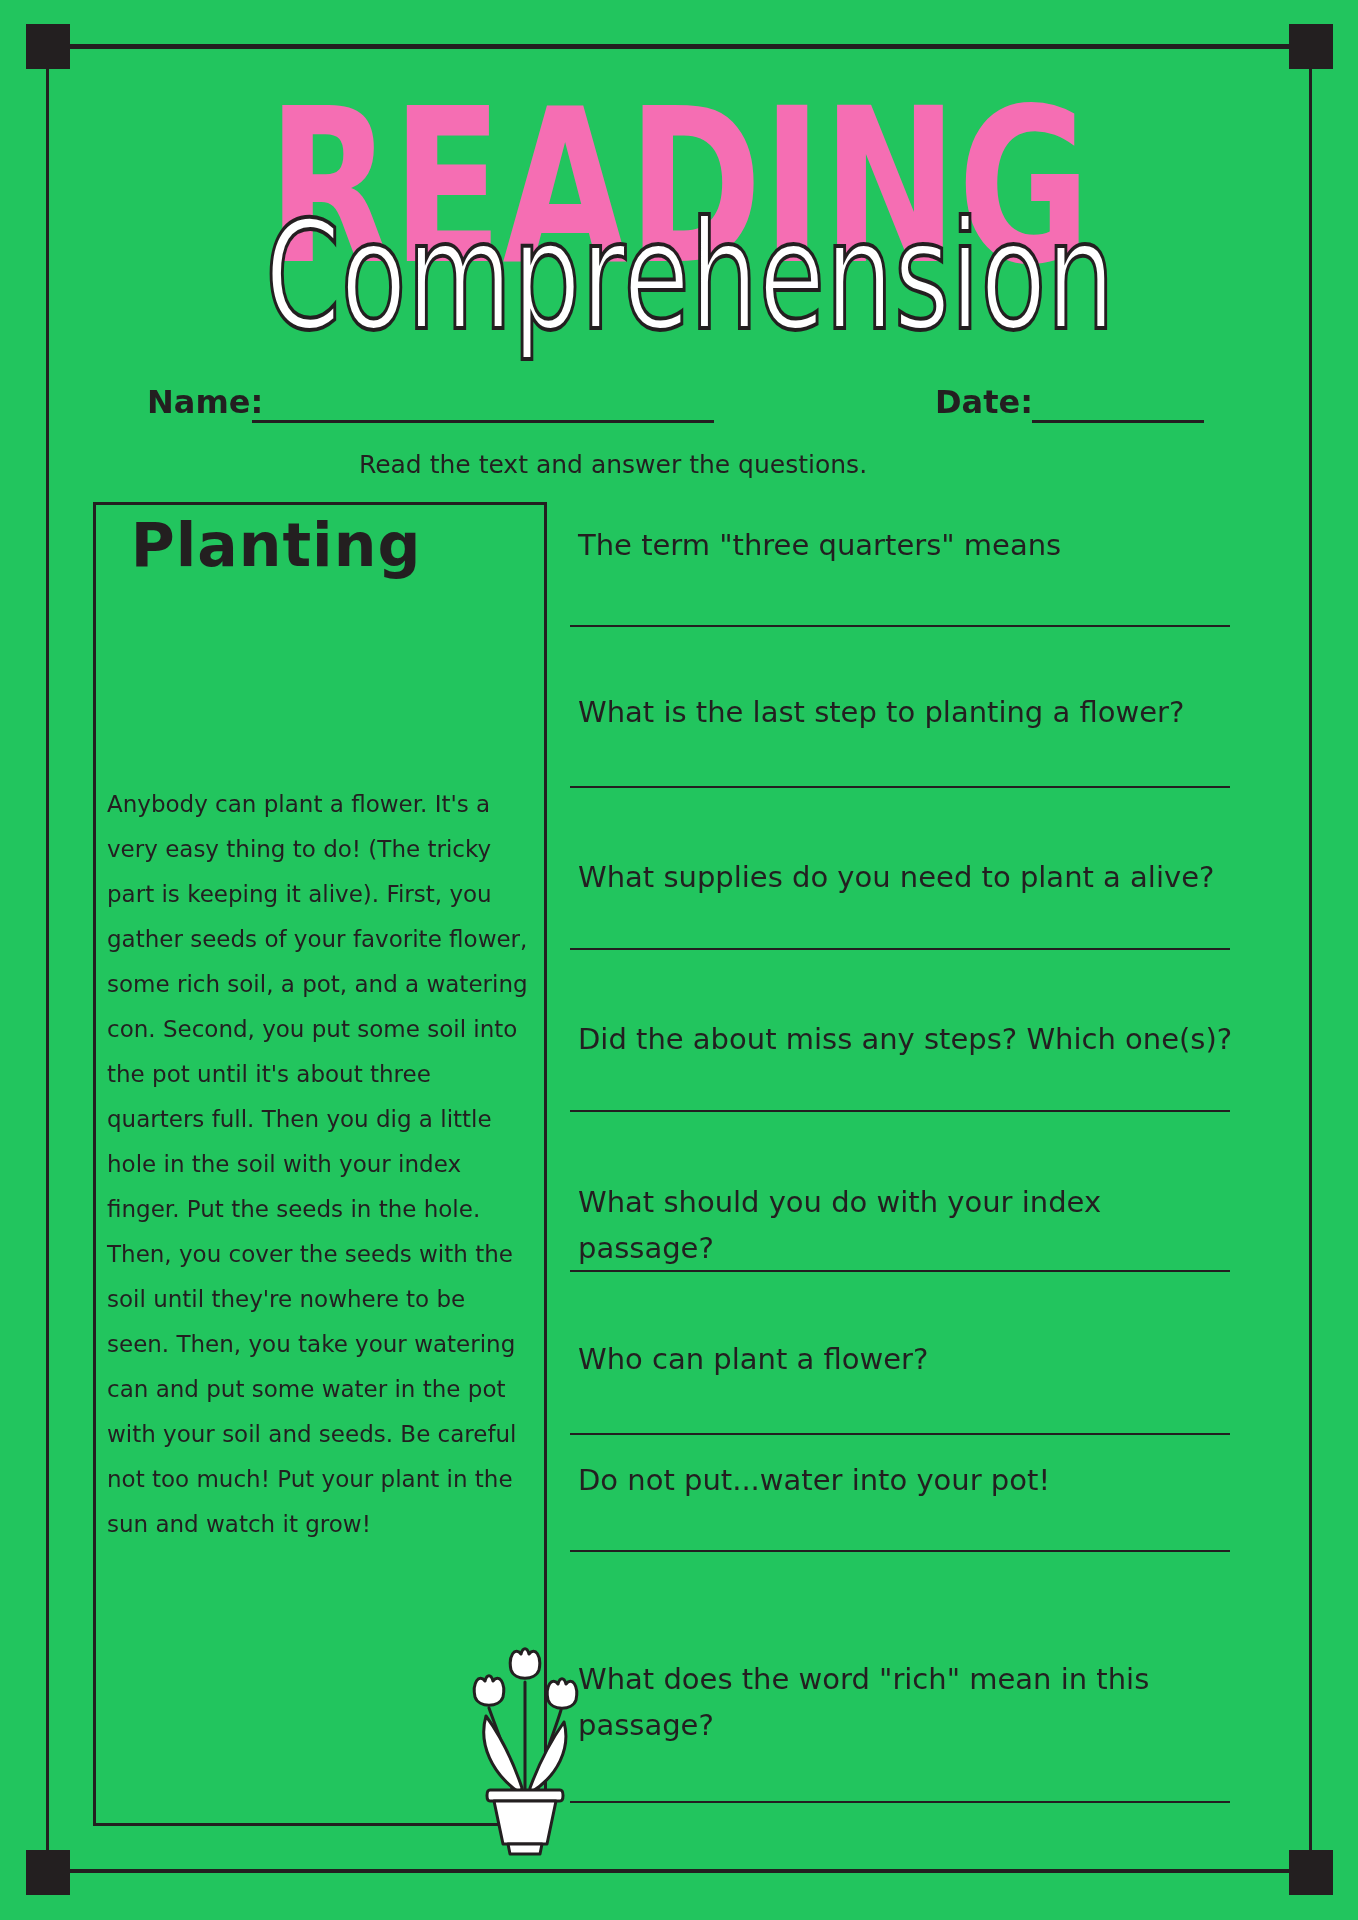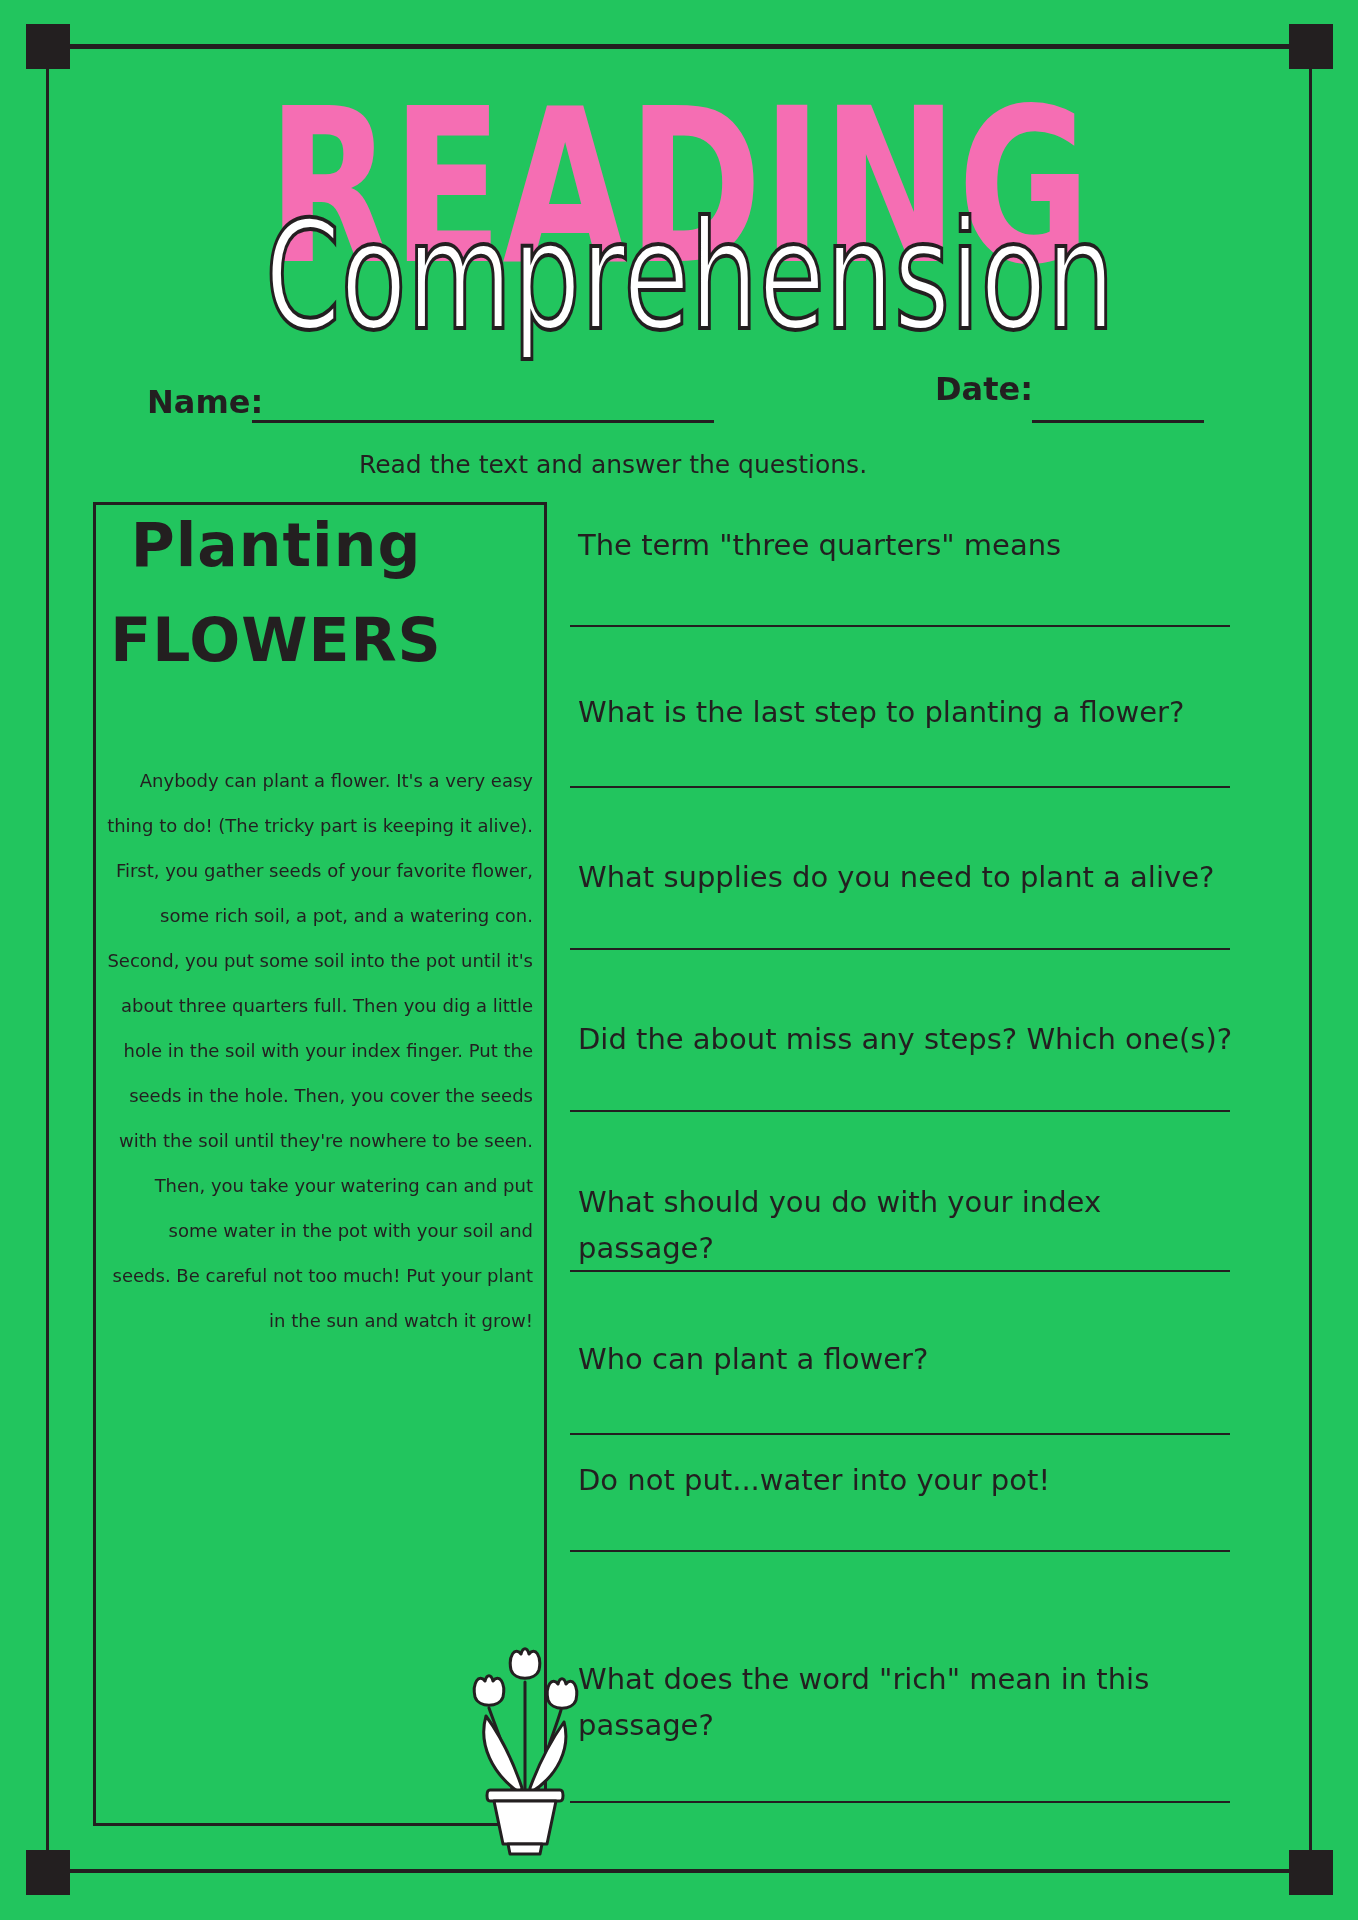--- a/index.html
+++ b/index.html
@@ -11,31 +11,31 @@
   .bl{position:absolute;background:#231f20}
   #bl-top{left:46px;top:44px;width:1266px;height:5px}
   #bl-bottom{left:46px;top:1869px;width:1266px;height:4px}
   #bl-left{left:46px;top:44px;width:3px;height:1829px}
   #bl-right{left:1309px;top:44px;width:3px;height:1829px}
   .title-svg{position:absolute;left:0;top:48px;pointer-events:none}
   .title-top{font-weight:bold;font-size:214px;fill:#F56EB3}
   .title-bottom{font-size:150px;fill:#ffffff;stroke:#231f20;stroke-width:4px}
   .fld-label{position:absolute;font-size:32px;font-weight:bold}
   #name-label{left:147px;top:383px}
-  #date-label{left:935px;top:370px}
+  #date-label{left:935px;top:383px}
   .blank{position:absolute;border-bottom:3px solid #231f20;height:36px}
   #name-blank{left:252px;top:384px;width:462px}
   #date-blank{left:1032px;top:384px;width:172px}
   .instruction{position:absolute;left:46px;top:450px;width:1134px;text-align:center;font-size:25px}
   .passage-box{position:absolute;left:93px;top:502px;width:454px;height:1324px;
                border:3px solid #231f20;box-sizing:border-box}
   .passage-title{position:absolute;left:96px;top:498px;width:360px;text-align:center;
                  font-size:60px;line-height:95px;font-weight:bold;letter-spacing:1px}
-  .passage-body{position:absolute;left:103px;top:758px;width:434px;box-sizing:border-box;
-                padding:0 4px;text-align:right;font-size:18px;line-height:45px}
+  .passage-body{position:absolute;left:103px;top:782px;width:434px;box-sizing:border-box;
+                padding:0 4px;text-align:left;font-size:23px;line-height:45px}
   .qa{position:absolute;left:578px;width:662px}
   .q-text{font-size:29px;line-height:46px}
   .a-line{position:absolute;left:-8px;width:660px;border-bottom:2px solid #231f20}
   .flower{position:absolute;left:450px;top:1638px}
   .flower path{fill:#ffffff;stroke:#231f20;stroke-width:3;stroke-linejoin:round;stroke-linecap:round}
   .flower path.stem{fill:none}
 </style>
 </head>
 <body>
 
@@ -58,21 +58,20 @@
   <div class="fld-label" id="name-label">Name:</div>
   <div class="blank" id="name-blank"></div>
   <div class="fld-label" id="date-label">Date:</div>
   <div class="blank" id="date-blank"></div>
 
   <div class="instruction">Read the text and answer the questions.</div>
 
   <div class="passage-box"></div>
   <div class="passage-title">
     <div>Planting</div>
-    <div>FLOWERS</div>
   </div>
   <div class="passage-body">Anybody can plant a flower. It's a very easy thing to do! (The tricky part is keeping it alive). First, you gather seeds of your favorite flower, some rich soil, a pot, and a watering con. Second, you put some soil into the pot until it's about three quarters full. Then you dig a little hole in the soil with your index finger. Put the seeds in the hole. Then, you cover the seeds with the soil until they're nowhere to be seen. Then, you take your watering can and put some water in the pot with your soil and seeds. Be careful not too much! Put your plant in the sun and watch it grow!</div>
 
   <div class="qa" style="top:522px">
     <div class="q-text">The term "three quarters" means</div>
     <div class="a-line" style="top:103px"></div>
   </div>
   <div class="qa" style="top:689px">
     <div class="q-text">What is the last step to planting a flower?</div>
     <div class="a-line" style="top:97px"></div>

